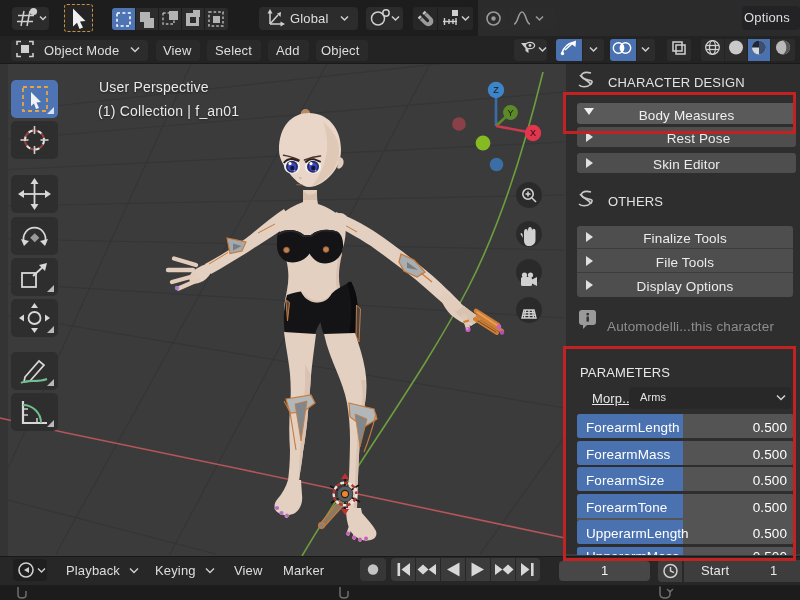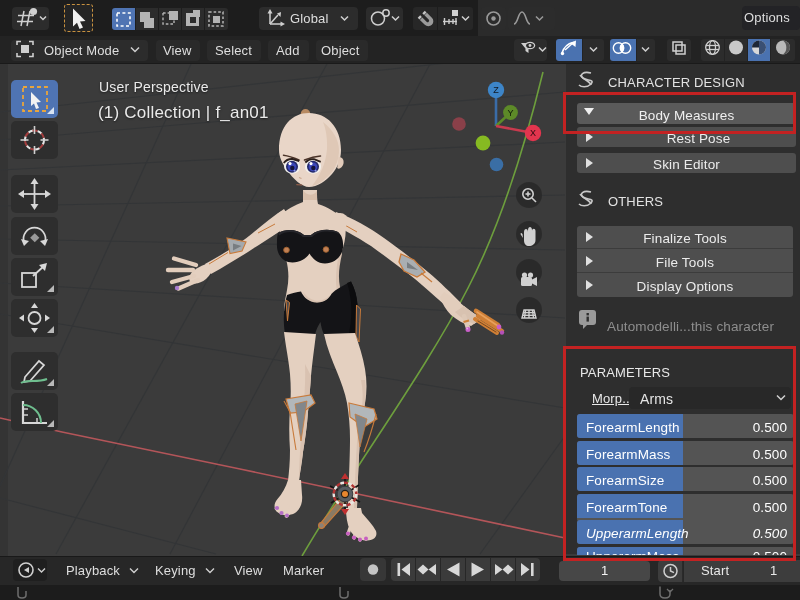--- a/index.html
+++ b/index.html
@@ -190,21 +190,21 @@
         <text x="510.5" y="115.7" font-size="9" fill="#0f1a08" text-anchor="middle" font-family="Liberation Sans">Y</text>
         <circle cx="533" cy="133" r="8.2" fill="#e2354e"></circle>
         <text x="533" y="136.2" font-size="9" fill="#2a0a10" text-anchor="middle" font-family="Liberation Sans">X</text>
         <circle cx="459" cy="124" r="6.8" fill="#8a4049"></circle>
         <circle cx="483" cy="143" r="7.4" fill="#86ba22"></circle>
         <circle cx="496.5" cy="164.5" r="6.8" fill="#3a6ea5"></circle>
       </g>
     </svg>
 
     <div class="abs txt" style="left:99px;top:16px;font-size:14px;letter-spacing:0.2px;color:#eaeaea;text-shadow:0 1px 2px rgba(0,0,0,.5);">User Perspective</div>
-    <div class="abs txt" style="left:98px;top:40px;font-size:17px;letter-spacing:0.2px;color:#eaeaea;text-shadow:0 1px 2px rgba(0,0,0,.5);">(1) Collection | f_an01</div>
+    <div class="abs txt" style="left:98px;top:40px;font-size:14px;letter-spacing:0.2px;color:#eaeaea;text-shadow:0 1px 2px rgba(0,0,0,.5);">(1) Collection | f_an01</div>
 
     <div class="abs" style="left:516px;top:118px;width:26px;height:26px;border-radius:50%;background:rgba(40,40,40,.85);"></div>
     <div class="abs" style="left:516px;top:157px;width:26px;height:26px;border-radius:50%;background:rgba(40,40,40,.85);"></div>
     <div class="abs" style="left:516px;top:195px;width:26px;height:26px;border-radius:50%;background:rgba(40,40,40,.85);"></div>
     <div class="abs" style="left:516px;top:233px;width:26px;height:26px;border-radius:50%;background:rgba(40,40,40,.85);"></div>
     <svg class="abs" style="left:516px;top:118px;" width="26" height="142" viewBox="0 0 26 142">
       <g stroke="#d0d0d0" stroke-width="1.6" fill="none">
         <circle cx="12" cy="12" r="5.2"></circle>
         <line x1="16" y1="16" x2="20" y2="20"></line>
         <line x1="9.5" y1="12" x2="14.5" y2="12"></line>
@@ -483,21 +483,21 @@
     <div class="abs" style="left:577px;top:226px;width:216px;height:23px;background:#4e4e4e;border-radius:3px 3px 0 0;border-bottom:1px solid #3c3c3c;box-sizing:border-box;"></div>
     <div class="cbt" style="left:577px;top:231px;width:216px;">Finalize Tools</div>
     <div class="abs" style="left:577px;top:249px;width:216px;height:24px;background:#4e4e4e;border-bottom:1px solid #3c3c3c;box-sizing:border-box;"></div>
     <div class="cbt" style="left:577px;top:255px;width:216px;">File Tools</div>
     <div class="abs" style="left:577px;top:273px;width:216px;height:24px;background:#4e4e4e;border-radius:0 0 3px 3px;"></div>
     <div class="cbt" style="left:577px;top:279px;width:216px;">Display Options</div>
     <div class="txt abs" style="left:607px;top:320px;font-size:13.5px;color:#8e8e8e;">Automodelli...this character</div>
     <div class="txt abs" style="left:580px;top:366px;color:#e8e8e8;">PARAMETERS</div>
     <div class="txt abs" style="left:592px;top:391.5px;color:#e8e8e8;text-decoration:underline;">Morp...</div>
     <div class="abs" style="left:629px;top:387px;width:162px;height:22px;background:#282828;border-radius:4px;"></div>
-    <div class="txt abs" style="left:640px;top:392px;font-size:14px;color:#e5e5e5;">Arms</div>
+    <div class="txt abs" style="left:640px;top:392px;font-size:11px;color:#e5e5e5;">Arms</div>
     <div id="sliders">
       <div class="abs" style="left:577px;top:414px;width:217px;height:24px;background:#545454;border-radius:3px;overflow:hidden;">
           <div style="position:absolute;left:0;top:0;width:106px;height:24px;background:#4a72b0;"></div>
           <span style="position:absolute;left:9px;top:6px;font-size:13.5px;color:#fff;letter-spacing:0.1px;">ForearmLength</span>
           <span style="position:absolute;right:7px;top:6px;font-size:13.5px;color:#fff;letter-spacing:0.1px;">0.500</span>
         </div>
       <div class="abs" style="left:577px;top:440.5px;width:217px;height:24px;background:#545454;border-radius:3px;overflow:hidden;">
           <div style="position:absolute;left:0;top:0;width:106px;height:24px;background:#4a72b0;"></div>
           <span style="position:absolute;left:9px;top:6px;font-size:13.5px;color:#fff;letter-spacing:0.1px;">ForearmMass</span>
           <span style="position:absolute;right:7px;top:6px;font-size:13.5px;color:#fff;letter-spacing:0.1px;">0.500</span>
@@ -505,21 +505,21 @@
       <div class="abs" style="left:577px;top:467px;width:217px;height:24px;background:#545454;border-radius:3px;overflow:hidden;">
           <div style="position:absolute;left:0;top:0;width:106px;height:24px;background:#4a72b0;"></div>
           <span style="position:absolute;left:9px;top:6px;font-size:13.5px;color:#fff;letter-spacing:0.1px;">ForearmSize</span>
           <span style="position:absolute;right:7px;top:6px;font-size:13.5px;color:#fff;letter-spacing:0.1px;">0.500</span>
         </div>
       <div class="abs" style="left:577px;top:493.5px;width:217px;height:28px;background:#545454;border-radius:3px;overflow:hidden;">
           <div style="position:absolute;left:0;top:0;width:106px;height:24px;background:#4a72b0;"></div>
           <span style="position:absolute;left:9px;top:6px;font-size:13.5px;color:#fff;letter-spacing:0.1px;">ForearmTone</span>
           <span style="position:absolute;right:7px;top:6px;font-size:13.5px;color:#fff;letter-spacing:0.1px;">0.500</span>
         </div>
-      <div class="abs" style="left:577px;top:520px;width:217px;height:24px;background:#545454;border-radius:3px;overflow:hidden;font-style:italic;">
+      <div class="abs" style="left:577px;top:520px;width:217px;height:24px;background:#545454;border-radius:3px;overflow:hidden;">
           <div style="position:absolute;left:0;top:0;width:106px;height:24px;background:#4a72b0;"></div>
           <span style="position:absolute;left:9px;top:6px;font-size:13.5px;color:#fff;letter-spacing:0.1px;">UpperarmLength</span>
           <span style="position:absolute;right:7px;top:6px;font-size:13.5px;color:#fff;letter-spacing:0.1px;">0.500</span>
         </div>
       <div class="abs" style="left:577px;top:546.5px;width:217px;height:8px;background:#545454;border-radius:3px 3px 0 0;overflow:hidden;">
           <div style="position:absolute;left:0;top:0;width:106px;height:8px;background:#4a72b0;"></div>
           <span style="position:absolute;left:9px;top:2px;font-size:13.5px;color:#fff;letter-spacing:0.1px;">UpperarmMass</span>
           <span style="position:absolute;right:7px;top:2px;font-size:13.5px;color:#fff;letter-spacing:0.1px;">0.500</span>
         </div>
     </div>

